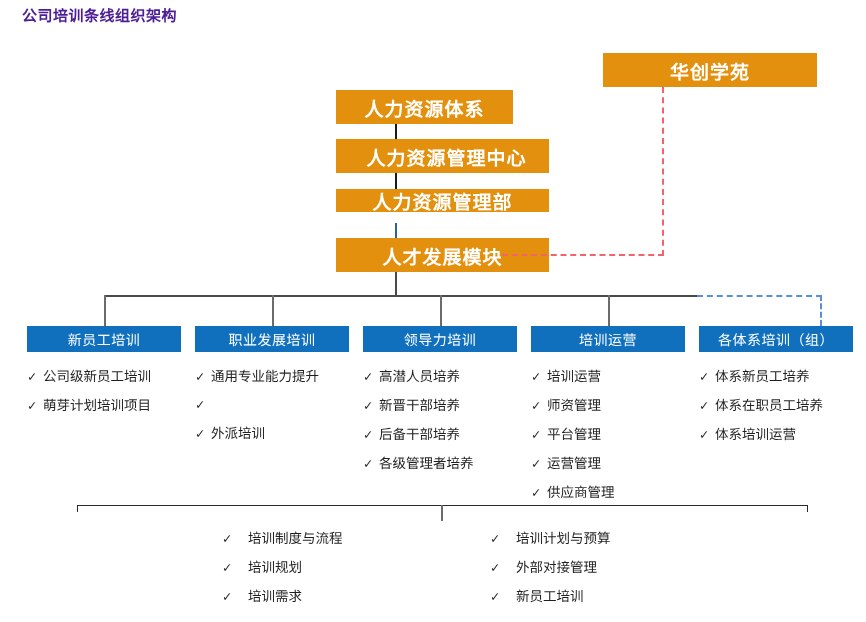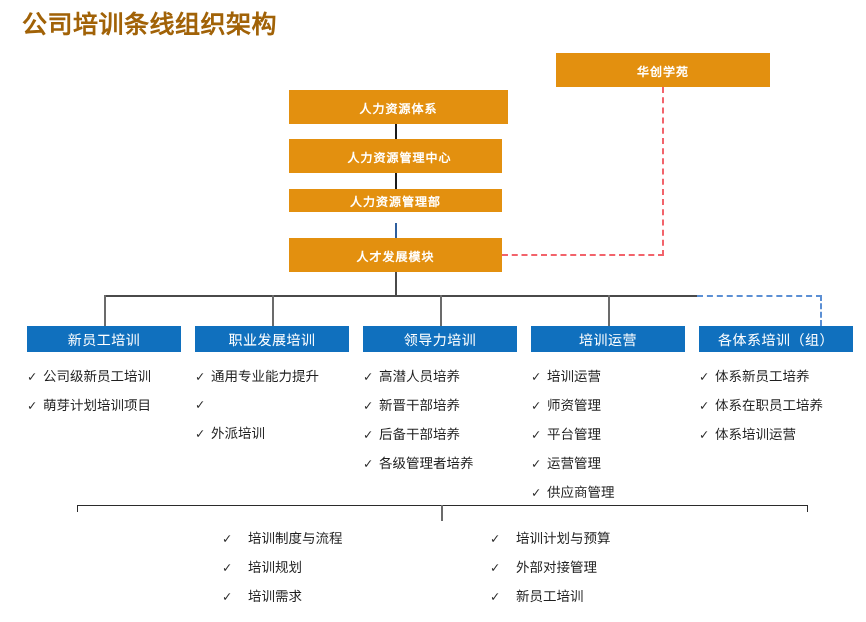--- a/index.html
+++ b/index.html
@@ -19,41 +19,42 @@
     height: 622px;
     background: #ffffff;
     overflow: hidden;
   }
 
   
   .page-title {
     position: absolute;
     left: 22px;
     top: 4px;
-    font-size: 25px;
+    font-size: 15px;
     font-weight: bold;
     letter-spacing: 0.5px;
-    color: #a16207;
+    color: #4c1d95;
     white-space: nowrap;
   }
 
   
   .obox {
     position: absolute;
     background: #E3900F;
     color: #ffffff;
-    font-size: 12px;
+    font-size: 19px;
     font-weight: bold;
     display: flex;
     align-items: center;
     justify-content: center;
     letter-spacing: 1px;
     box-sizing: border-box;
-  }
-  .obox.hr1 { left: 289px; top: 90px;  width: 219px; height: 34px; }
+    margin-left: 47px;
+  }
+  .obox.hr1 { left: 289px; top: 90px;  width: 177px; height: 34px; }
   .obox.hr2 { left: 289px; top: 139px; width: 213px; height: 34px; padding-left: 8px; }
   .obox.hr3 { left: 289px; top: 189px; width: 213px; height: 23px; }
   .obox.hr4 { left: 289px; top: 238px; width: 213px; height: 34px; }
   .obox.academy { left: 556px; top: 53px; width: 214px; height: 34px; }
 
   
   .ostem {
     position: absolute;
     left: 395px;
     width: 2px;

